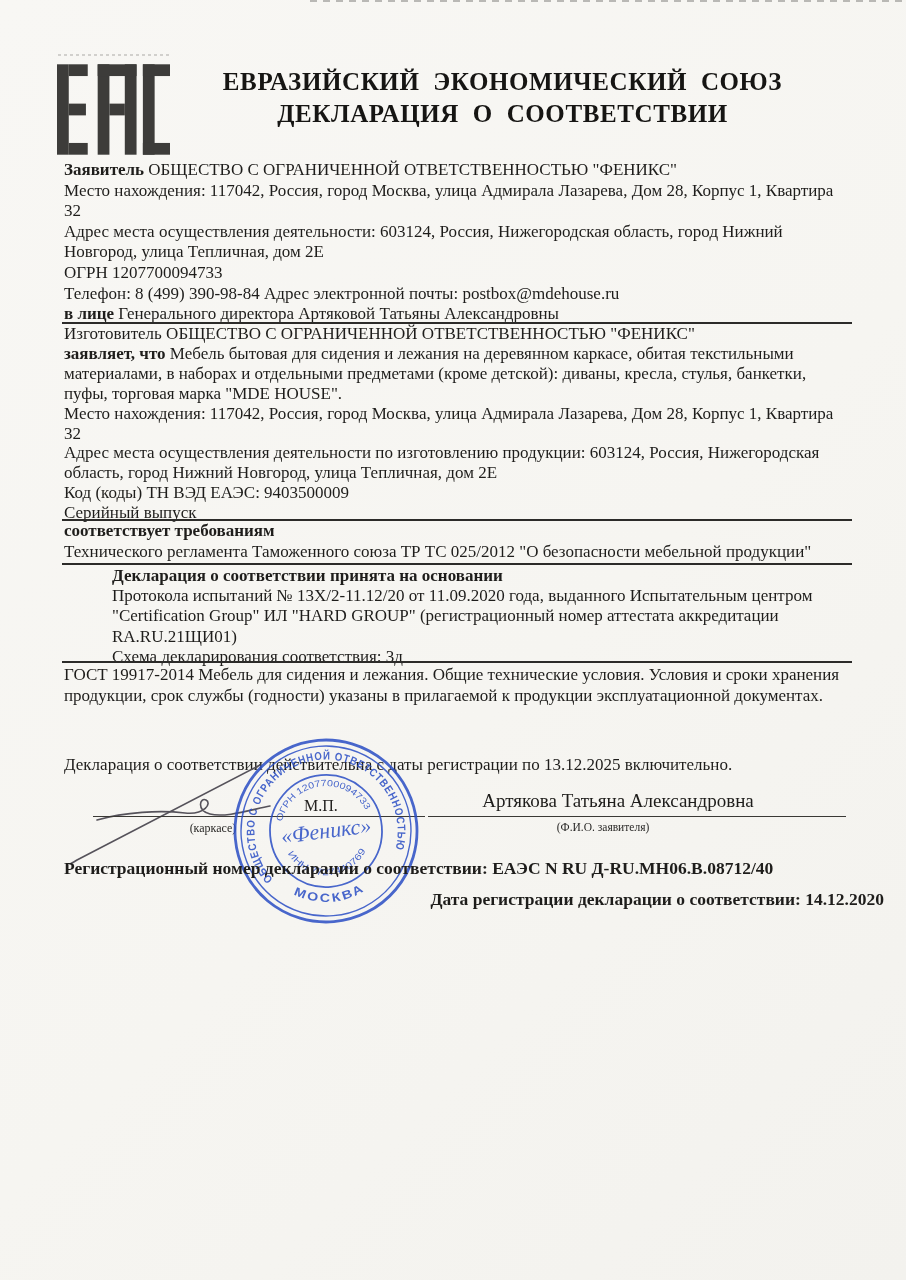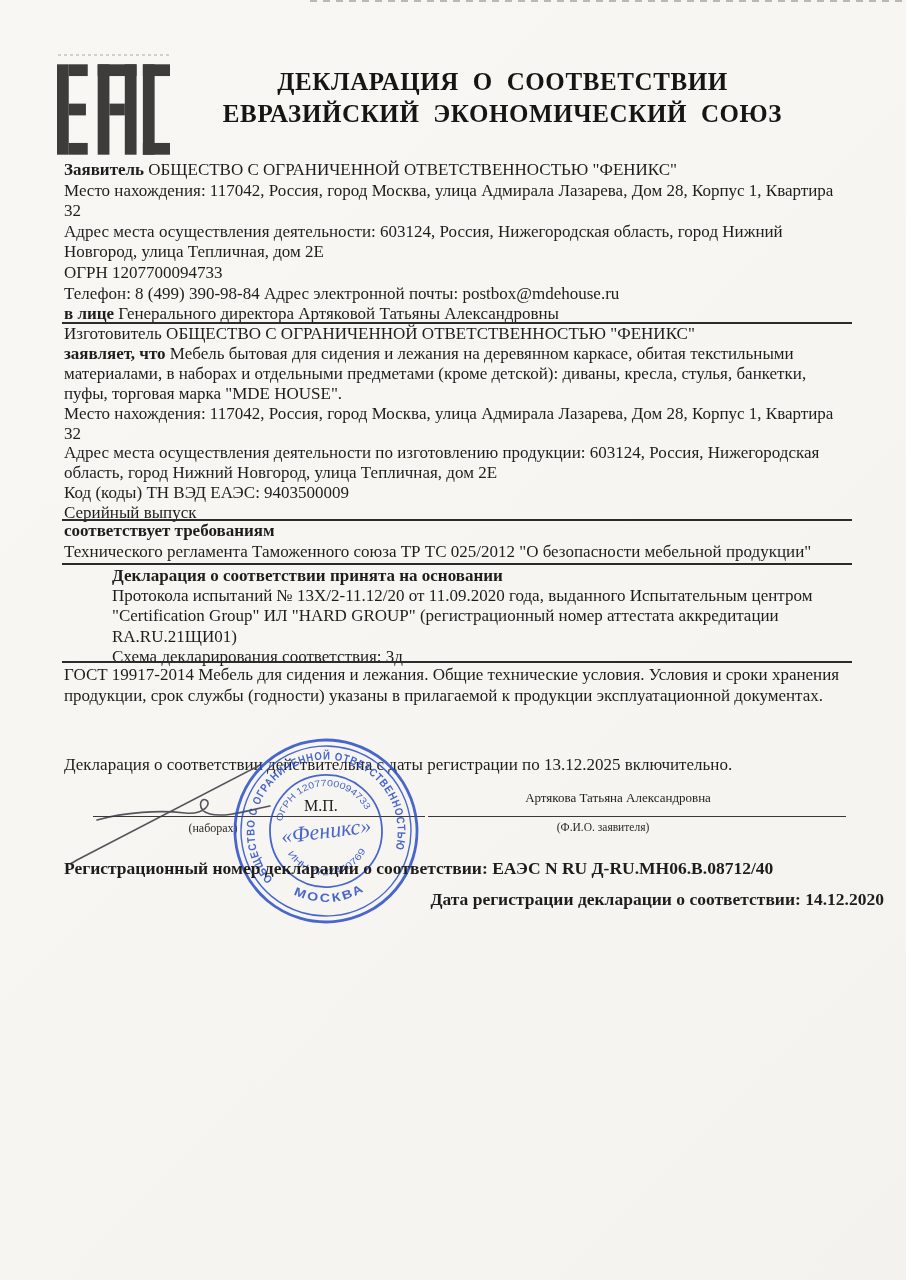--- a/index.html
+++ b/index.html
@@ -43,21 +43,21 @@
     font-size:17px; font-weight:normal;
   }
   .sig-line{ position:absolute; border-top:1.6px solid #3a3935; height:0; }
   #sig-line-left{ left:93px; top:816px; width:332px; }
   #sig-line-right{ left:428px; top:816px; width:418px; }
   .sig-caption{ position:absolute; font-size:12px; color:#2a2927; text-align:center; }
   #sign-caption{ left:93px; top:821px; width:240px; }
   #fio-caption{ left:428px; top:821px; width:350px; font-size:11.5px; }
   .fio-name{
     position:absolute; left:428px; top:790px; width:380px;
-    text-align:center; font-size:13px;
+    text-align:center; font-size:19px;
   }
   .mp-label{ position:absolute; left:304px; top:797px; font-size:16px; color:#242220; }
   .signature-svg{ position:absolute; left:65px; top:752px; }
   .stamp{
     position:absolute; left:231px; top:736px; width:190px; height:190px;
     transform:rotate(-5deg); opacity:.85;
   }
   .reg-line{ position:absolute; left:64px; width:820px; font-size:17.5px; font-weight:bold; }
   #reg-number{ top:858px; }
   #reg-date{ top:889px;text-align:right; }
@@ -83,22 +83,22 @@
       <rect x="45" y="0" width="43" height="13"></rect>
       <rect x="58" y="43.5" width="17" height="13"></rect>
 
       <rect x="95" y="0" width="13" height="100"></rect>
       <rect x="95" y="0" width="30" height="13"></rect>
       <rect x="95" y="87" width="30" height="13"></rect>
     </g>
   </svg>
 
   <div class="title">
+    <div>ЕВРАЗИЙСКИЙ ЭКОНОМИЧЕСКИЙ СОЮЗ</div>
     <div>ДЕКЛАРАЦИЯ О СООТВЕТСТВИИ</div>
-    <div>ЕВРАЗИЙСКИЙ ЭКОНОМИЧЕСКИЙ СОЮЗ</div>
   </div>
 
   <div class="sec" id="sec-applicant">
     <p><b>Заявитель</b> <span>ОБЩЕСТВО С ОГРАНИЧЕННОЙ ОТВЕТСТВЕННОСТЬЮ "ФЕНИКС"</span></p>
     <p>Место нахождения: 117042, Россия, город Москва, улица Адмирала Лазарева, Дом 28, Корпус 1, Квартира 32</p>
     <p>Адрес места осуществления деятельности: 603124, Россия, Нижегородская область, город Нижний Новгород, улица Тепличная, дом 2Е</p>
     <p>ОГРН 1207700094733</p>
     <p>Телефон: 8 (499) 390-98-84 Адрес электронной почты: postbox@mdehouse.ru</p>
     <p><b>в лице</b> <span>Генерального директора Артяковой Татьяны Александровны</span></p>
   </div>
@@ -138,21 +138,21 @@
   <div class="validity">Декларация о соответствии действительна с даты регистрации по 13.12.2025 включительно.</div>
 
   <svg class="signature-svg" width="340" height="120" viewBox="0 0 340 120" aria-hidden="true">
     <g fill="none" stroke="#55525a" stroke-width="1.6" stroke-linecap="round">
       <path d="M 12,108 C 9,110 7,111 5,112 M 12,108 L 195,13"></path>
       <path d="M 32,68 C 60,60 95,58 120,61 C 140,63 147,51 141,48 C 135,45 131,58 145,62 C 160,66 185,58 205,54"></path>
     </g>
   </svg>
 
   <div class="sig-line" id="sig-line-left"></div>
-  <div class="sig-caption" id="sign-caption">(наборах)</div>
+  <div class="sig-caption" id="sign-caption">(каркасе)</div>
 
   <div class="mp-label">М.П.</div>
 
   <div class="fio-name">Артякова Татьяна Александровна</div>
   <div class="sig-line" id="sig-line-right"></div>
   <div class="sig-caption" id="fio-caption">(Ф.И.О. заявителя)</div>
 
   <svg class="stamp" viewBox="-95 -95 190 190" aria-hidden="true">
     <defs>
       <path id="sp-outer" d="M -57,43.5 A 71.6,71.6 0 1 1 57,43.5"></path>

